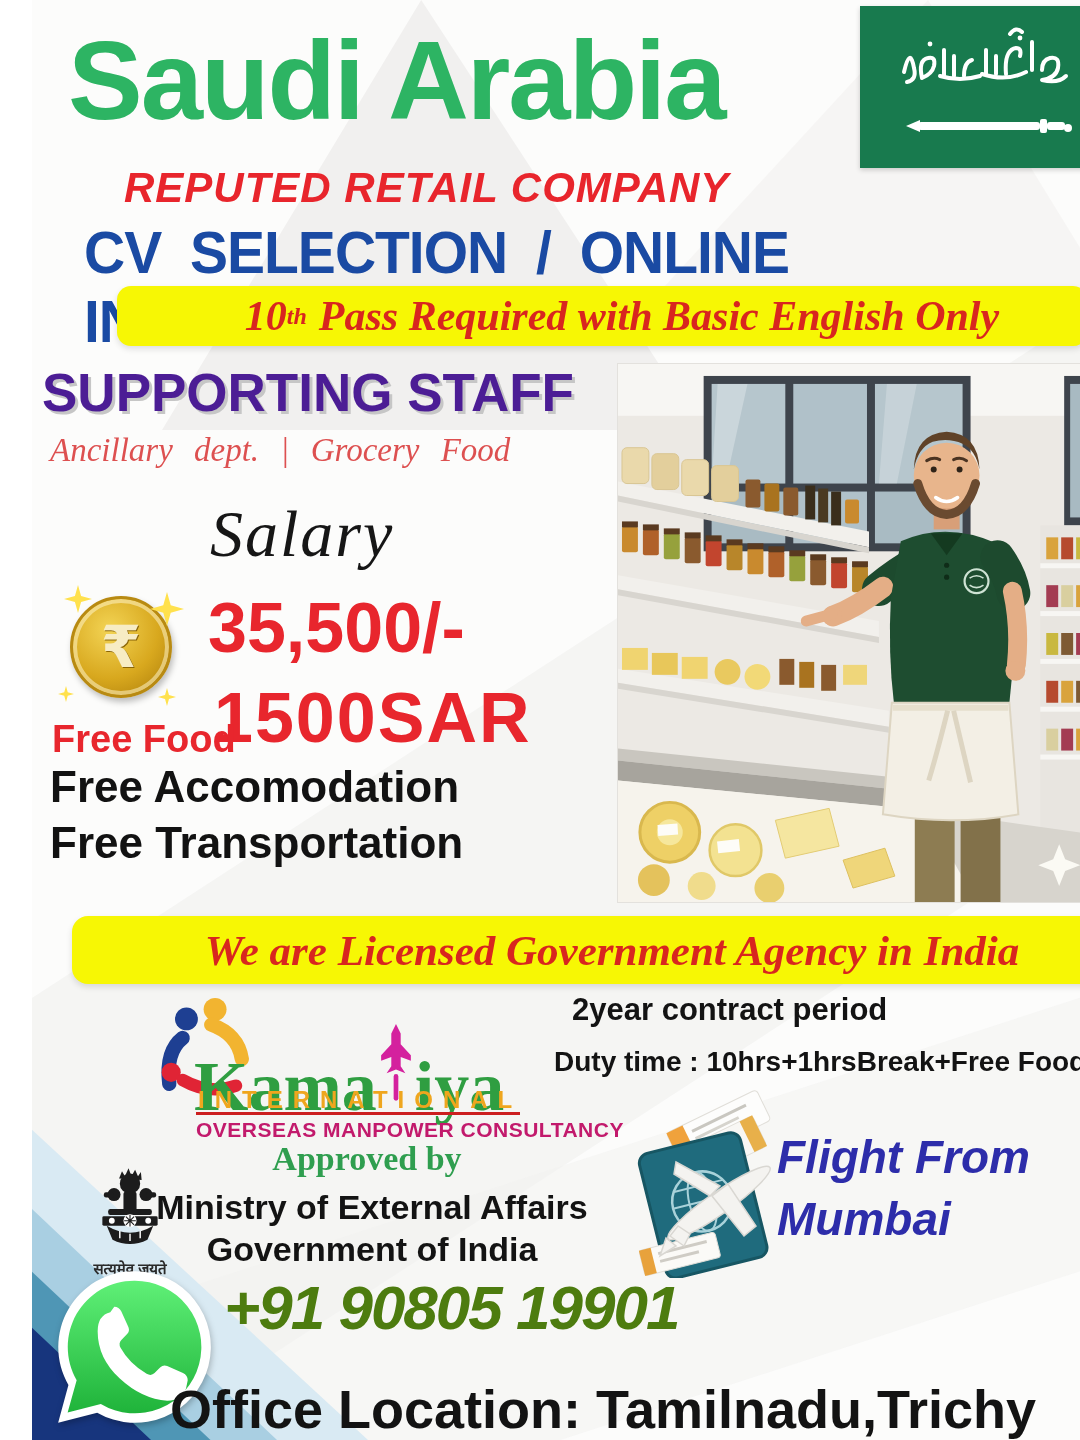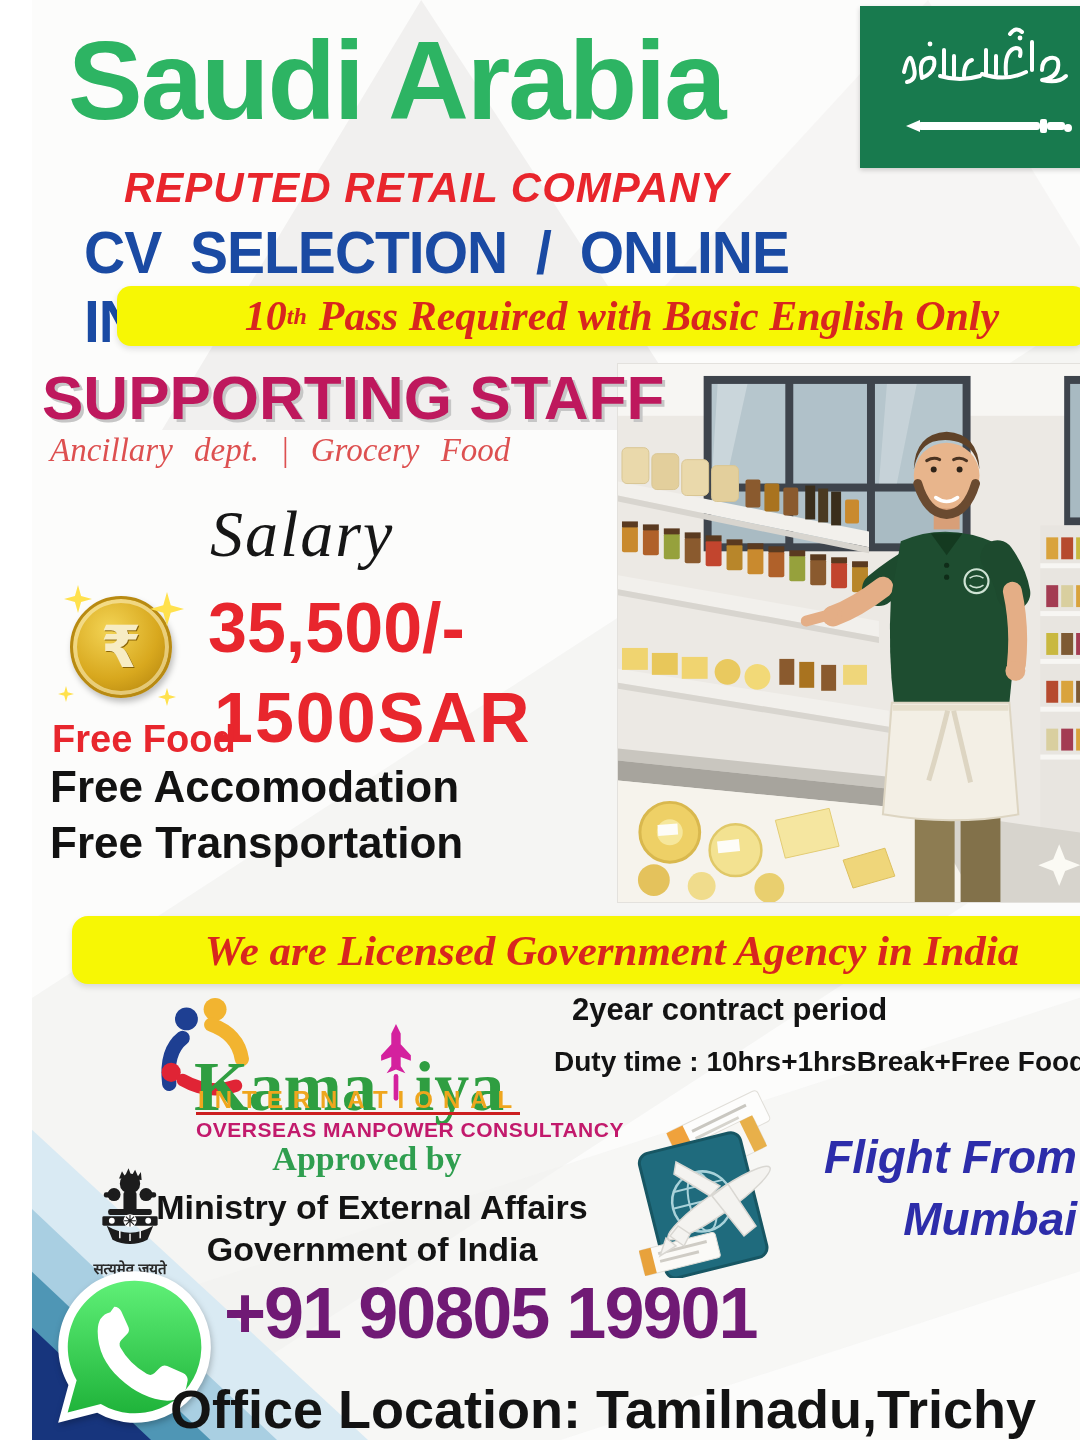--- a/index.html
+++ b/index.html
@@ -36,21 +36,21 @@
   .selection{left:52px;top:218px;font-size:57px;font-weight:bold;color:#1a4aa3;
     letter-spacing:-1px;word-spacing:14px;transform:scaleY(1.04);transform-origin:left top;}
   .banner{background:#f7f704;border-radius:14px;box-shadow:0 3px 6px rgba(0,0,0,.12);
     display:flex;align-items:center;justify-content:center;
     font-family:"Liberation Serif", serif;font-weight:bold;font-style:italic;color:#d8261f;padding-left:40px;}
   .elig{left:85px;top:286px;width:930px;height:60px;font-size:42px;}
   .elig sup{font-size:24px;vertical-align:super;}
   .elig .rest{margin-left:12px;}
 
   
-  .job-title{left:10px;top:362px;font-size:62px;font-weight:bold;color:#be185d;
+  .job-title{left:10px;top:362px;font-size:53px;font-weight:bold;color:#4c1d95;
     letter-spacing:0;text-shadow:3px 3px 0 #c6c6c6;text-align:center;}
   .departments{left:18px;top:432px;font-size:33px;font-style:italic;
     font-family:"Liberation Serif", serif;color:#dd5050;word-spacing:13px;}
   .salary-label{left:178px;top:496px;font-size:66px;font-style:italic;
     font-family:"Liberation Serif", serif;color:#161616;letter-spacing:2px;}
   .salary-inr{left:176px;top:588px;font-size:70px;font-weight:bold;color:#e8262d;}
   .salary-sar{left:182px;top:678px;font-size:70px;font-weight:bold;color:#e8262d;letter-spacing:2px;}
   .benefit{font-weight:bold;color:#121212;}
   .benefit.red{color:#e8262d;}
   .b0{left:20px;top:718px;font-size:38px;}
@@ -95,27 +95,27 @@
   .ministry{left:90px;top:1186px;width:500px;text-align:center;font-weight:bold;color:#131313;
     font-size:34px;line-height:42px;}
 
   
   .contract{left:540px;top:992px;font-size:31px;font-weight:bold;color:#131313;}
   .duty{left:522px;top:1046px;font-size:28px;font-weight:bold;color:#131313;}
 
   
   .passport{left:592px;top:1088px;width:175px;height:190px;}
   .passport svg{display:block;width:100%;height:100%;}
-  .flight{left:745px;top:1126px;width:300px;text-align:right;font-size:46px;line-height:62px;
+  .flight{left:745px;top:1126px;width:300px;text-align:left;font-size:46px;line-height:62px;
     font-weight:bold;font-style:italic;color:#2d2daa;}
 
   
   .wa{left:22px;top:1268px;width:160px;height:158px;z-index:3;}
   .wa svg{display:block;width:100%;height:100%;filter:drop-shadow(1px 3px 3px rgba(0,0,0,.25));}
-  .phone{left:192px;top:1272px;font-size:72px;font-weight:bold;color:#701a75;letter-spacing:-2px;z-index:3;}
+  .phone{left:192px;top:1272px;font-size:62px;font-weight:bold;color:#4d7c0f;letter-spacing:-2px;z-index:3;font-style:italic;}
   .office{left:138px;top:1378px;font-size:54px;font-weight:bold;color:#131313;z-index:3;letter-spacing:0;}
 </style>
 </head>
 <body>
 
 <div class="poster">
 
   <div class="bg-tri"></div>
   <div class="bg-tri2"></div>
   <div class="bg-band"></div>

